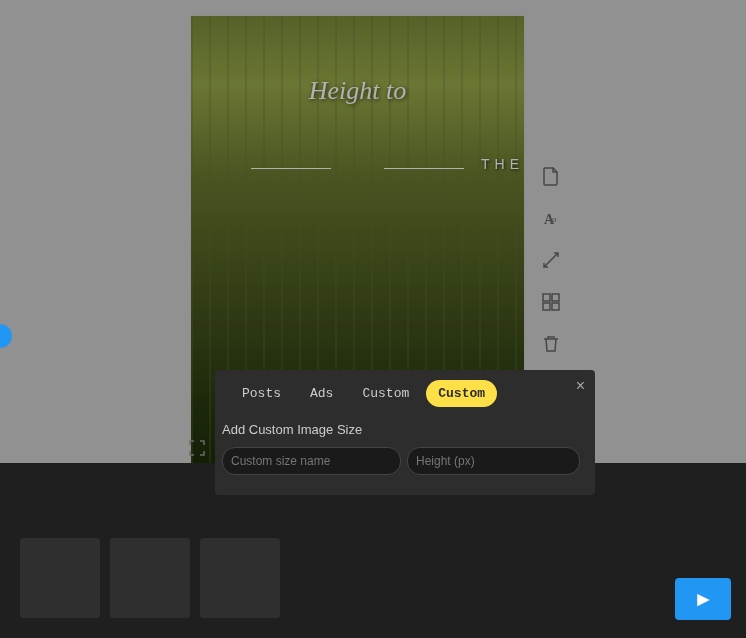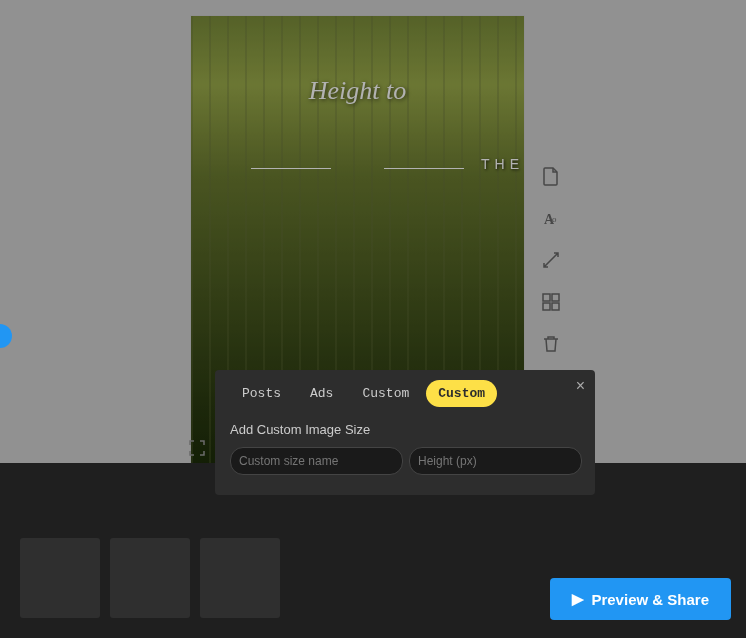--- a/index.html
+++ b/index.html
@@ -194,21 +194,21 @@
 
     .tab-item.active {
       background: #fde047;
       color: #2d2d2d;
       font-weight: 600;
       border-radius: 20px;
     }
 
     
     .modal-content {
-      padding: 15px 15px 0 15px;
+      padding: 15px 15px 0 7px;
     }
 
     .modal-label {
       color: #ccc;
       font-size: 13px;
       margin-bottom: 10px;
     }
 
     .input-row {
       display: flex;
@@ -379,18 +379,17 @@
       <div class="input-row">
         <input class="input-name" type="text" placeholder="Custom size name" style="">
         <input class="input-height" type="text" placeholder="Height (px)" style="">
 
       </div>
     </div>
   </div>
 
   <button class="btn-preview">
     <span>▶</span>
-    <span>Preview &amp; Share</span>
   </button>
 
   <div class="left-circle"></div>
 
 </div>
 
 </body></html>

